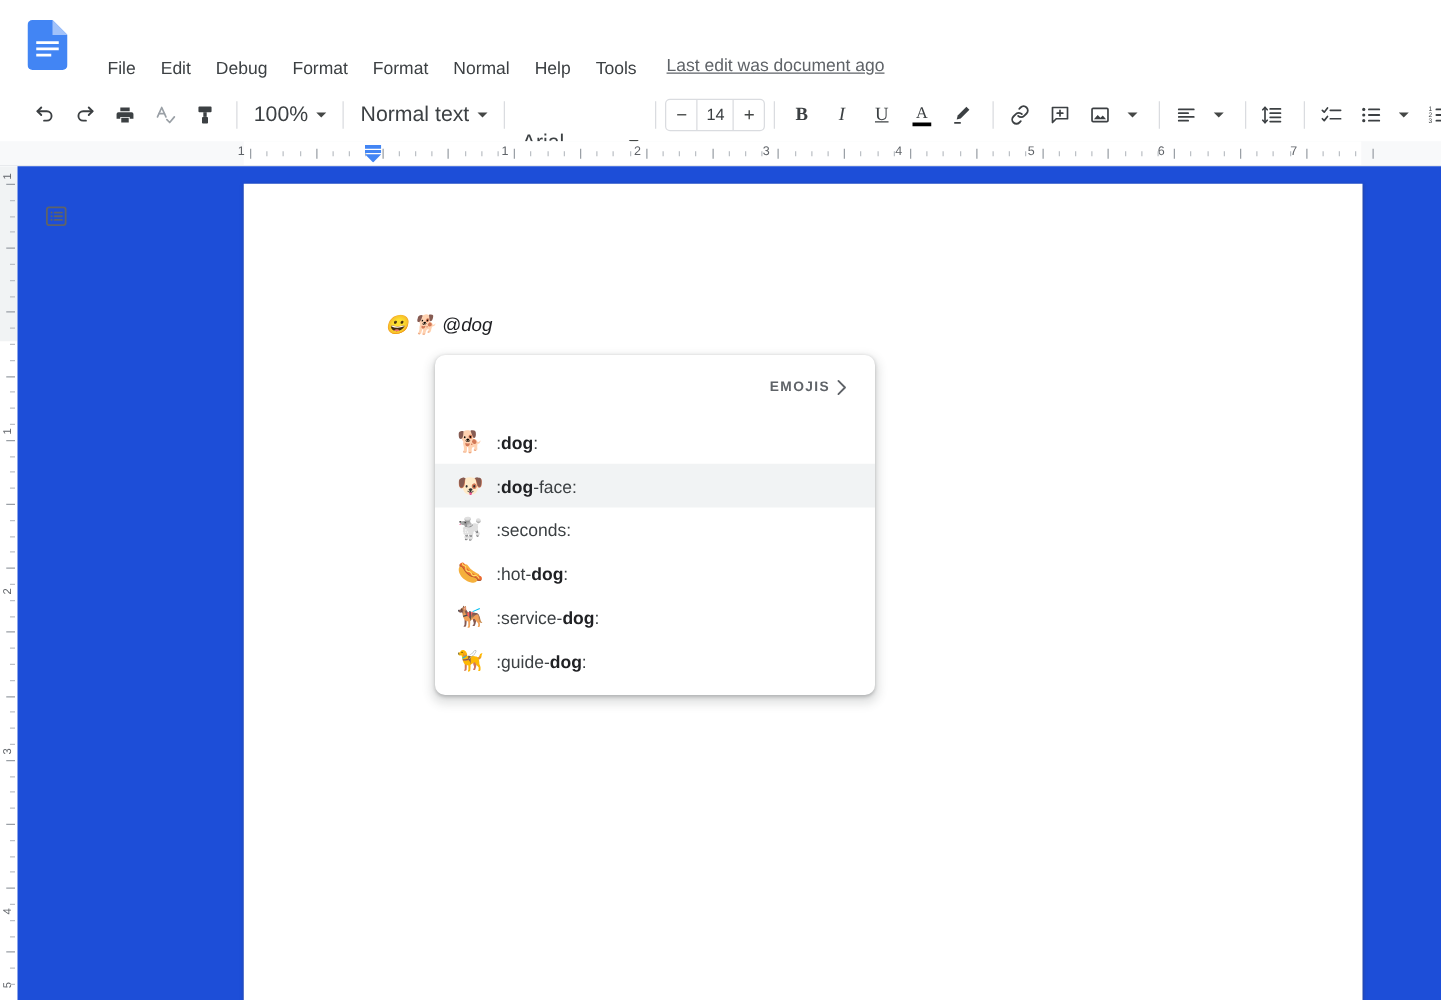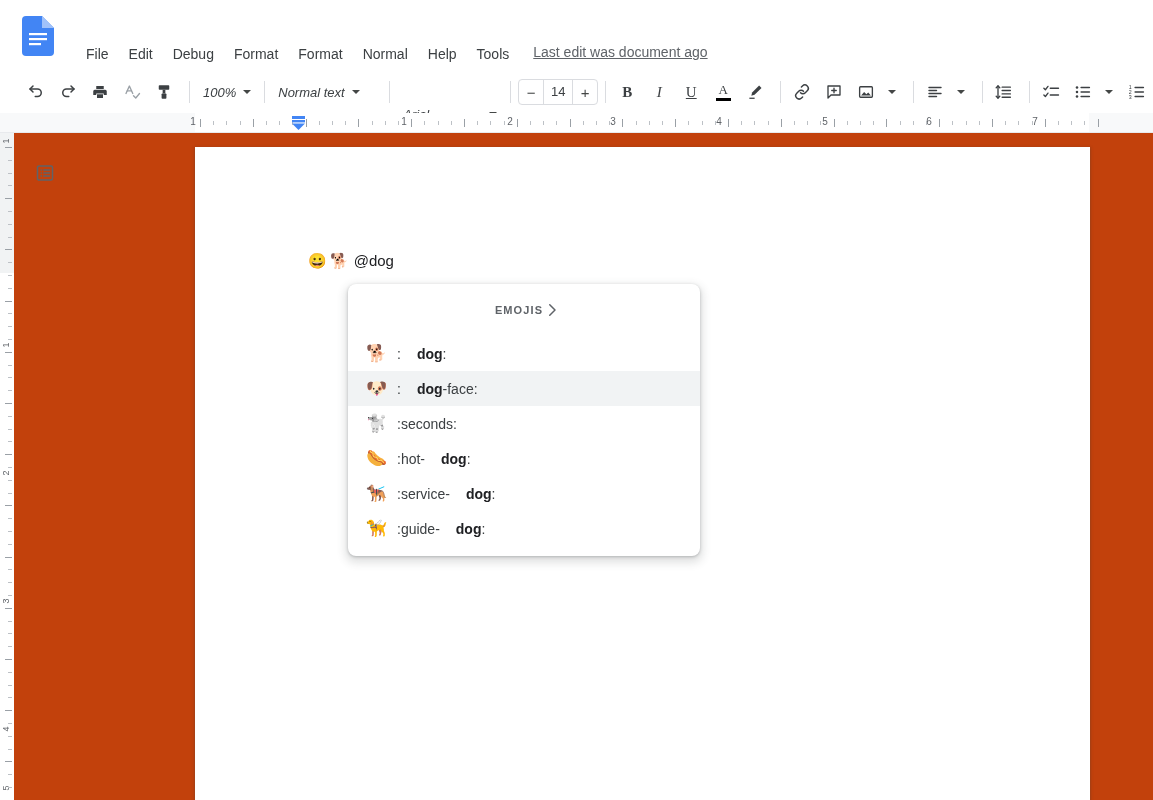--- a/index.html
+++ b/index.html
@@ -62,21 +62,21 @@
     margin-right: 4px;
   }
   .tb-btn svg { display: block; }
   .tb-sep {
     width: 1px; height: 22px; background: #dadce0; margin: 0 7px; flex:none;
   }
   .tb-dd {
     display: flex; align-items: center; height: 28px;
     border-radius: 4px; cursor: pointer; padding: 0 2px 0 6px; flex:none;
   }
-  .tb-dd-label { font-size: 13px; color: #3c4043; white-space: nowrap; font-style: italic; }
+  .tb-dd-label { font-size: 17px; color: #3c4043; white-space: nowrap; }
   .caret {
     width: 0; height: 0; margin-left: 7px; margin-right: 4px;
     border-left: 4px solid transparent;
     border-right: 4px solid transparent;
     border-top: 4px solid #444746;
   }
   .zoom-dd  { min-width: 58px; }
   .style-dd { min-width: 110px; }
   .font-dd  { min-width: 106px; margin-top: 44px; }
   .font-dd .tb-dd-label { flex: 1; }
@@ -129,21 +129,21 @@
   .rv-tick { position:absolute; left:8px; width:4px; height:1px; background:#bdc1c6;}
   .rv-major{ position:absolute; left:5px; width:7px; height:1px; background:#9aa0a6;}
   .rv-num  {
     position:absolute; left:1px; font-size:9px; color:#5f6368;
     writing-mode: vertical-rl; transform: rotate(180deg) translateY(50%);
   }
 
   
   .canvas {
     position: absolute; top: 133px; left: 14px;
-    width: 1139px; height: 667px; background: #c2410c;
+    width: 1139px; height: 667px; background: #1d4ed8; font-style: italic;
   }
   .outline-btn {
     position: absolute; left: 16px; top: 25px;
     width: 30px; height: 30px; border-radius: 4px;
     display:flex; align-items:center; justify-content:center; cursor:pointer;
   }
 
   .page {
     position: absolute; left: 181px; top: 14px;
     width: 895px; height: 1000px;
@@ -160,34 +160,34 @@
   .emoji-popup {
     position: absolute; left: 348px; top: 284px;
     width: 352px; height: 272px;
     background: #ffffff; border-radius: 8px;
     box-shadow: 0 1px 3px 0 rgba(60,64,67,0.302), 0 4px 8px 3px rgba(60,64,67,0.149);
     overflow: hidden;
     z-index: 40;
   }
   .ep-header {
     height: 52px; display: flex; align-items: center;
-    justify-content: center; padding: 0 18px 0 26px;
+    justify-content: flex-end; padding: 0 18px 0 26px;
   }
   .ep-header-title {
     font-size: 11px; color: #5f6368; letter-spacing: 1.1px; font-weight: 600;
   }
   .ep-chevron { width: 18px; height: 18px; cursor: pointer; }
   .ep-row {
     height: 35px; display: flex; align-items: center;
     padding-left: 18px; cursor: pointer; gap: 11px;
   }
   .ep-row.selected { background: #f1f3f4; }
   .ep-emoji { font-size: 17px; width: 20px; text-align: center; line-height: 1; }
   .ep-label { font-size: 14px; color: #3c4043; white-space: nowrap; }
-  .ep-label b { font-weight: 700; color: #202124; margin-left: 16px; }
+  .ep-label b { font-weight: 700; color: #202124; }
 </style>
 </head>
 <body>
 
 <div class="header">
 
   <div class="doc-logo">
     <svg width="32" height="40" viewBox="0 0 32 40">
       <path d="M4 0h16l12 12v24a4 4 0 0 1-4 4H4a4 4 0 0 1-4-4V4a4 4 0 0 1 4-4z" fill="#4285f4"></path>
       <path d="M20 0l12 12H20V0z" fill="#a1c2fa"></path>

